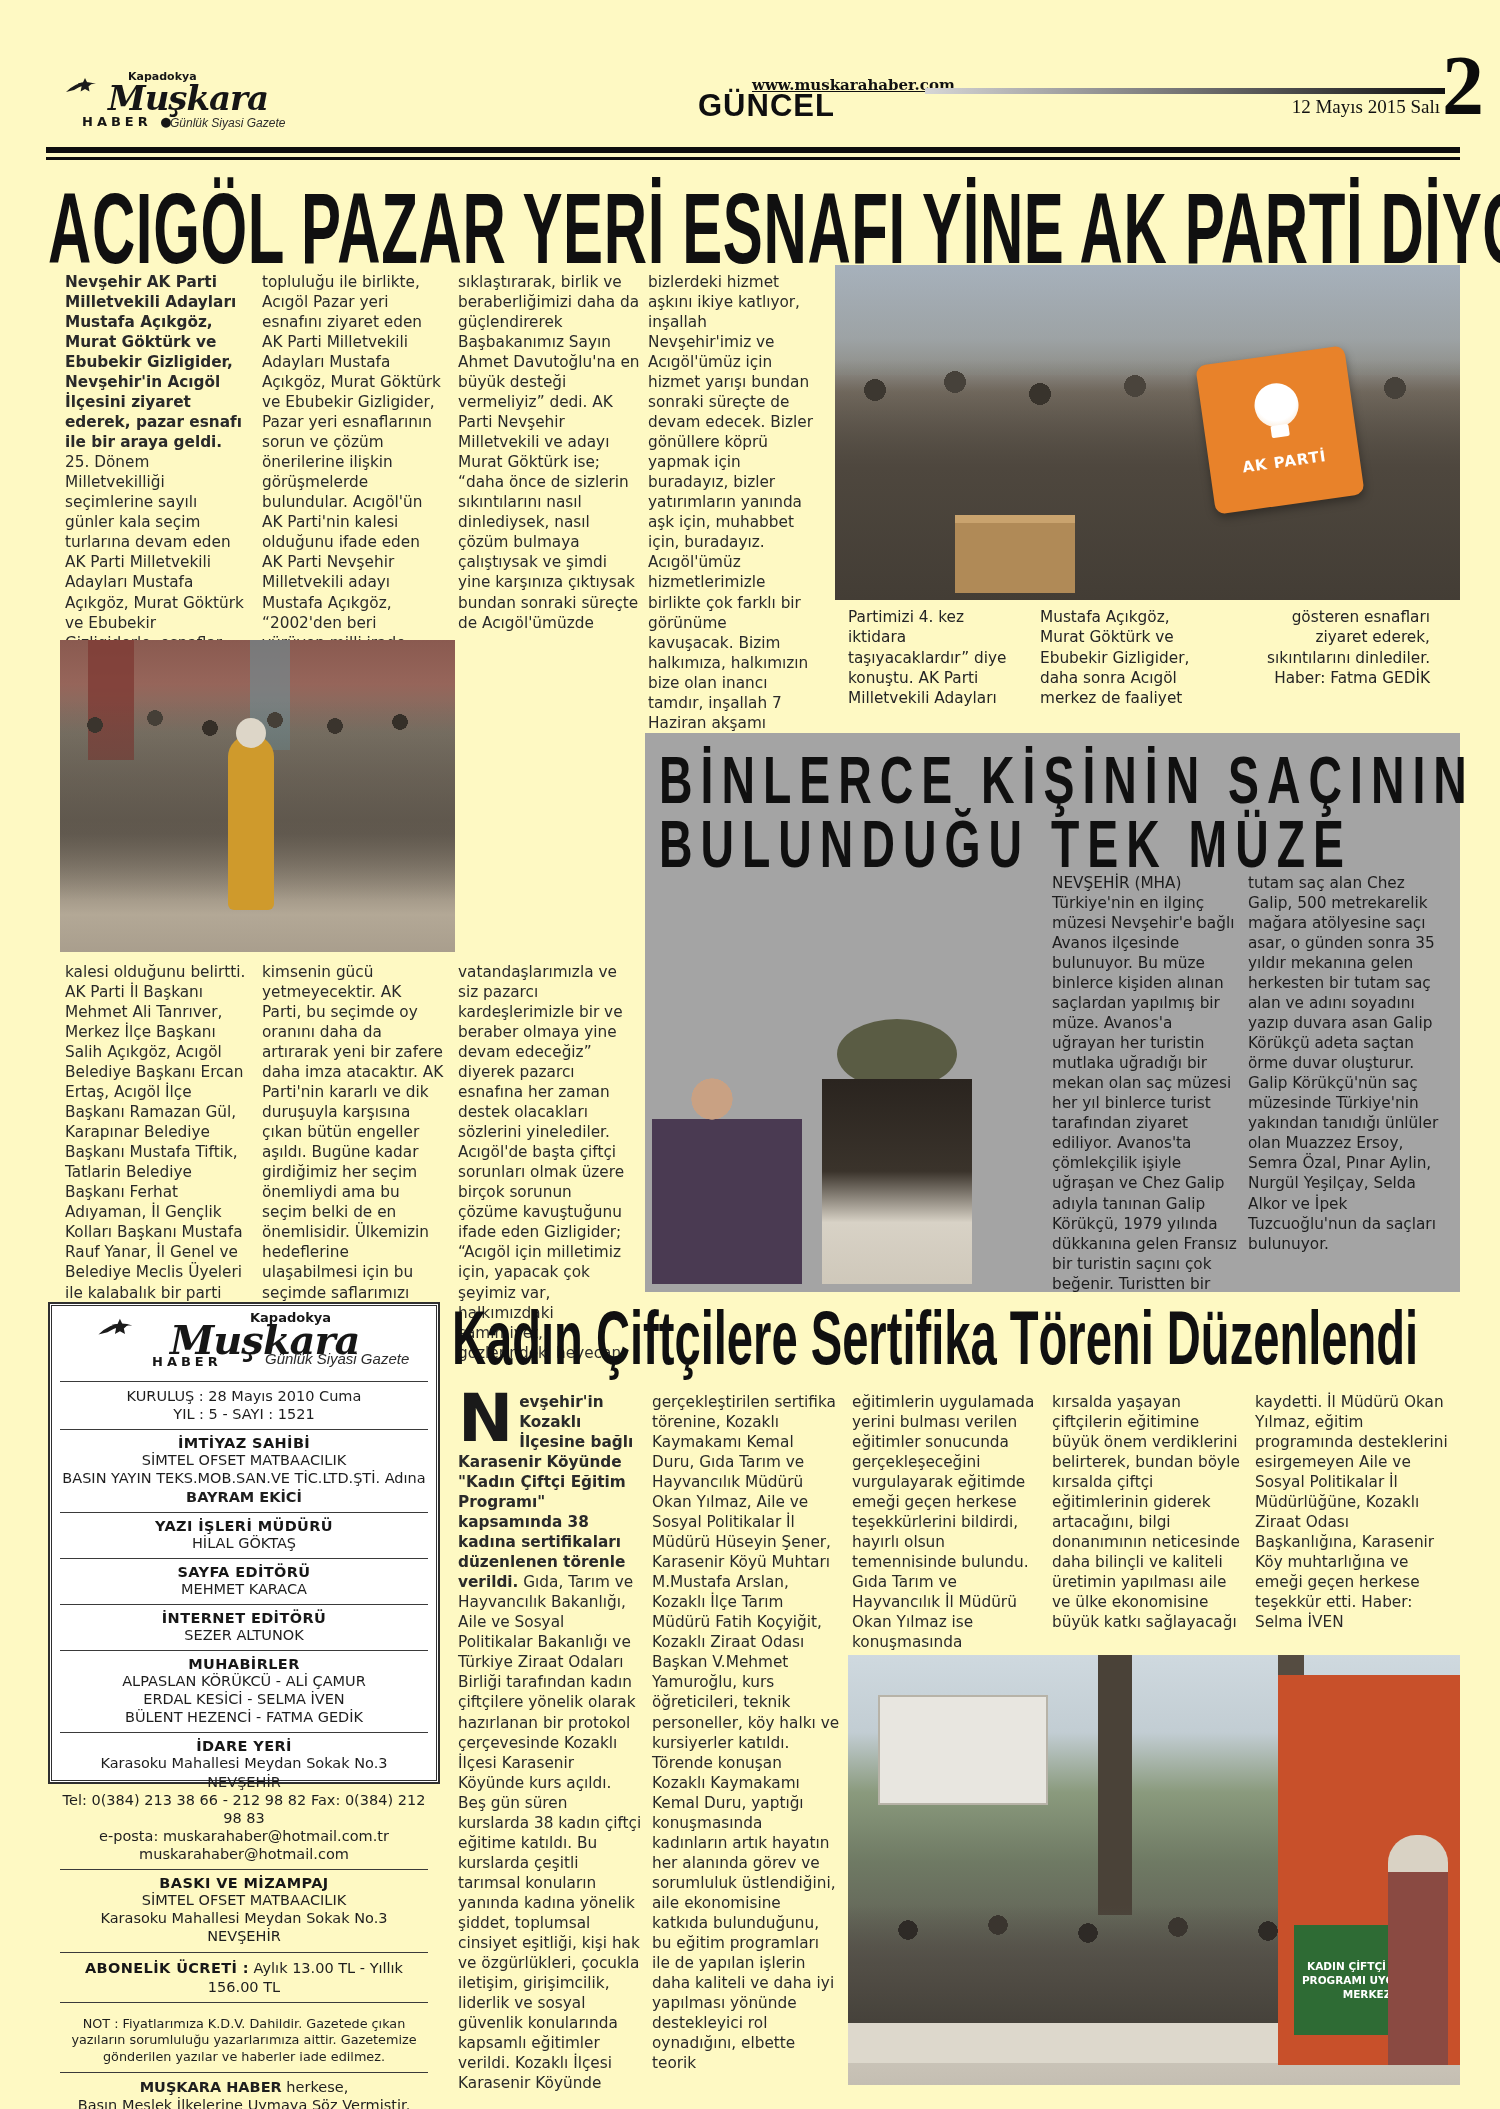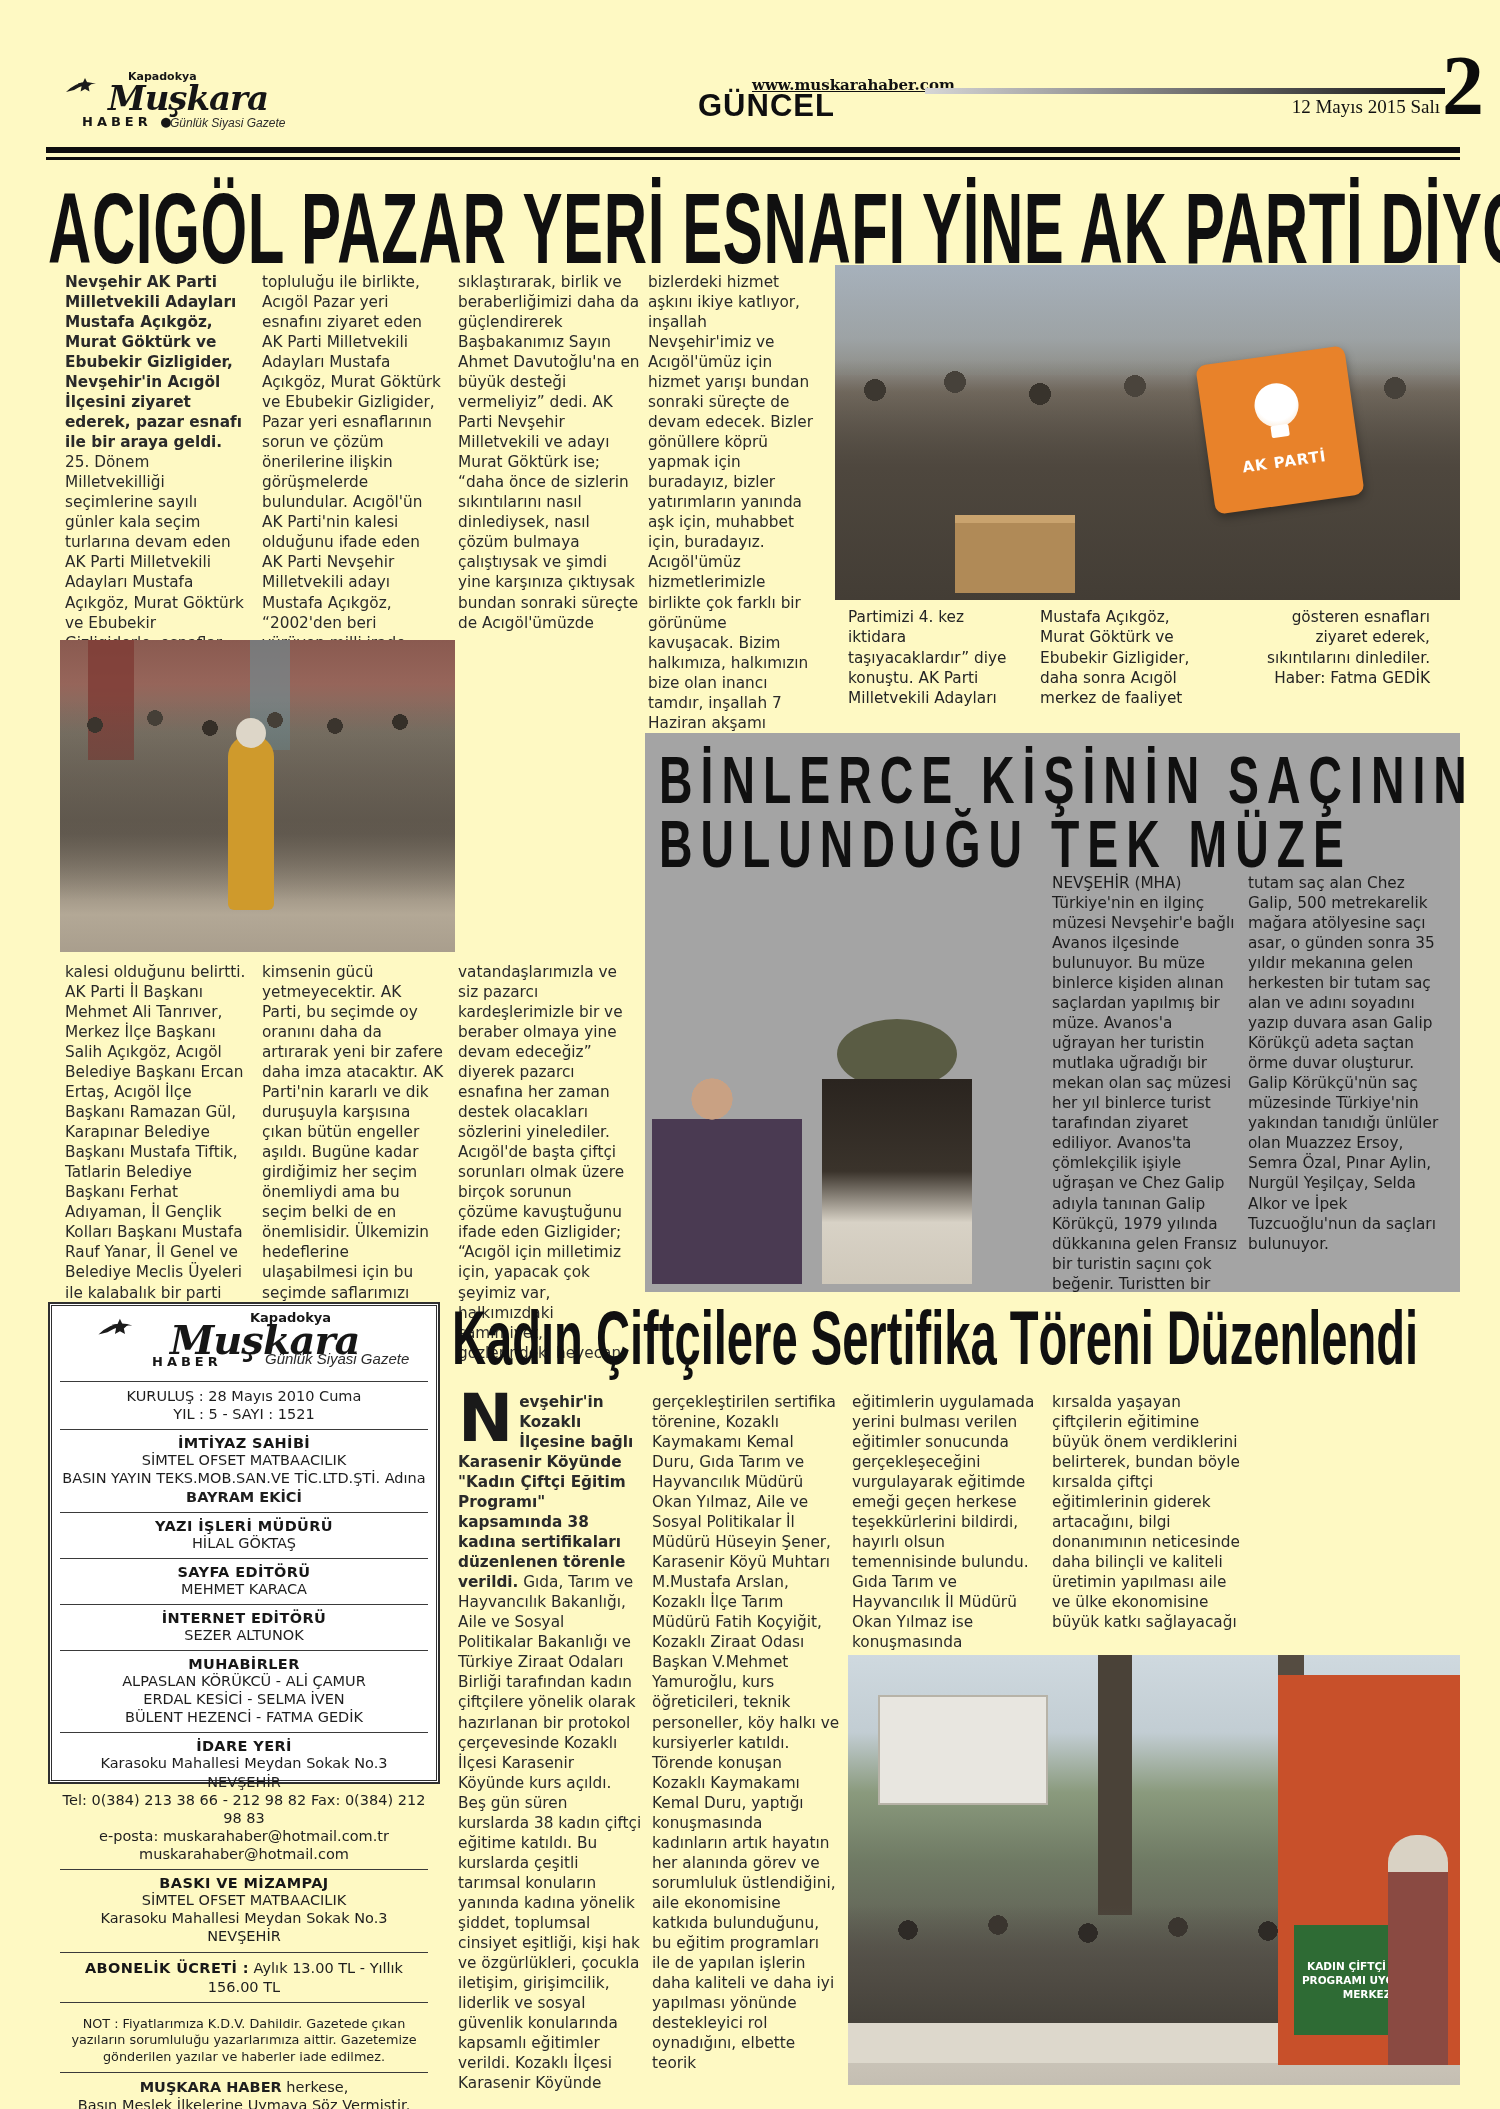--- a/index.html
+++ b/index.html
@@ -170,20 +170,21 @@
     <span>Kadın Çiftçilere Sertifika Töreni Düzenlendi</span>
   </div>
 
   <div class="col" style="left:458px;top:1392px;width:185px;">
     <span class="dropcap">N</span>
     <span class="b">evşehir'in Kozaklı İlçesine bağlı Karasenir Köyünde "Kadın Çiftçi Eğitim Programı" kapsamında 38 kadına sertifikaları düzenlenen törenle verildi.</span> <span>Gıda, Tarım ve Hayvancılık Bakanlığı, Aile ve Sosyal Politikalar Bakanlığı ve Türkiye Ziraat Odaları Birliği tarafından kadın çiftçilere yönelik olarak hazırlanan bir protokol çerçevesinde Kozaklı İlçesi Karasenir Köyünde kurs açıldı. Beş gün süren kurslarda 38 kadın çiftçi eğitime katıldı. Bu kurslarda çeşitli tarımsal konuların yanında kadına yönelik şiddet, toplumsal cinsiyet eşitliği, kişi hak ve özgürlükleri, çocukla iletişim, girişimcilik, liderlik ve sosyal güvenlik konularında kapsamlı eğitimler verildi. Kozaklı İlçesi Karasenir Köyünde</span>
   </div>
   <div class="col" style="left:652px;top:1392px;width:188px;">gerçekleştirilen sertifika törenine, Kozaklı Kaymakamı Kemal Duru, Gıda Tarım ve Hayvancılık Müdürü Okan Yılmaz, Aile ve Sosyal Politikalar İl Müdürü Hüseyin Şener, Karasenir Köyü Muhtarı M.Mustafa Arslan, Kozaklı İlçe Tarım Müdürü Fatih Koçyiğit, Kozaklı Ziraat Odası Başkan V.Mehmet Yamuroğlu, kurs öğreticileri, teknik personeller, köy halkı ve kursiyerler katıldı. Törende konuşan Kozaklı Kaymakamı Kemal Duru, yaptığı konuşmasında kadınların artık hayatın her alanında görev ve sorumluluk üstlendiğini, aile ekonomisine katkıda bulunduğunu, bu eğitim programları ile de yapılan işlerin daha kaliteli ve daha iyi yapılması yönünde destekleyici rol oynadığını, elbette teorik</div>
   <div class="col" style="left:852px;top:1392px;width:188px;">eğitimlerin uygulamada yerini bulması verilen eğitimler sonucunda gerçekleşeceğini vurgulayarak eğitimde emeği geçen herkese teşekkürlerini bildirdi, hayırlı olsun temennisinde bulundu. Gıda Tarım ve Hayvancılık İl Müdürü Okan Yılmaz ise konuşmasında</div>
   <div class="col" style="left:1052px;top:1392px;width:192px;">kırsalda yaşayan çiftçilerin eğitimine büyük önem verdiklerini belirterek, bundan böyle kırsalda çiftçi eğitimlerinin giderek artacağını, bilgi donanımının neticesinde daha bilinçli ve kaliteli üretimin yapılması aile ve ülke ekonomisine büyük katkı sağlayacağı</div>
+  <div class="col" style="left:1255px;top:1392px;width:200px;">kaydetti. İl Müdürü Okan Yılmaz, eğitim programında desteklerini esirgemeyen Aile ve Sosyal Politikalar İl Müdürlüğüne, Kozaklı Ziraat Odası Başkanlığına, Karasenir Köy muhtarlığına ve emeği geçen herkese teşekkür etti. Haber: Selma İVEN</div>
 
   <div class="photo" style="left:848px;top:1655px;width:612px;height:430px;
               background:linear-gradient(to bottom,#cfd9df 0%,#c2cdd3 18%,#8a9a7d 32%,#6f7a64 48%,#5d5a52 72%,#cfc9bd 88%,#c4beb2 100%);">
     <div class="abs" style="left:30px;top:40px;width:170px;height:110px;background:#e8e6e0;box-shadow:0 0 0 2px #b7b3a8 inset;"></div>
     <div class="abs" style="left:250px;top:0;width:34px;height:260px;background:#4a4238;"></div>
     <div class="abs" style="left:430px;top:0;width:26px;height:250px;background:#554c41;"></div>
     <div class="abs" style="left:0;top:250px;width:612px;height:120px;
          background:
            radial-gradient(circle 16px at 60px 25px,#2e2a26 60%,transparent 61%),
            radial-gradient(circle 16px at 150px 20px,#3a352f 60%,transparent 61%),

